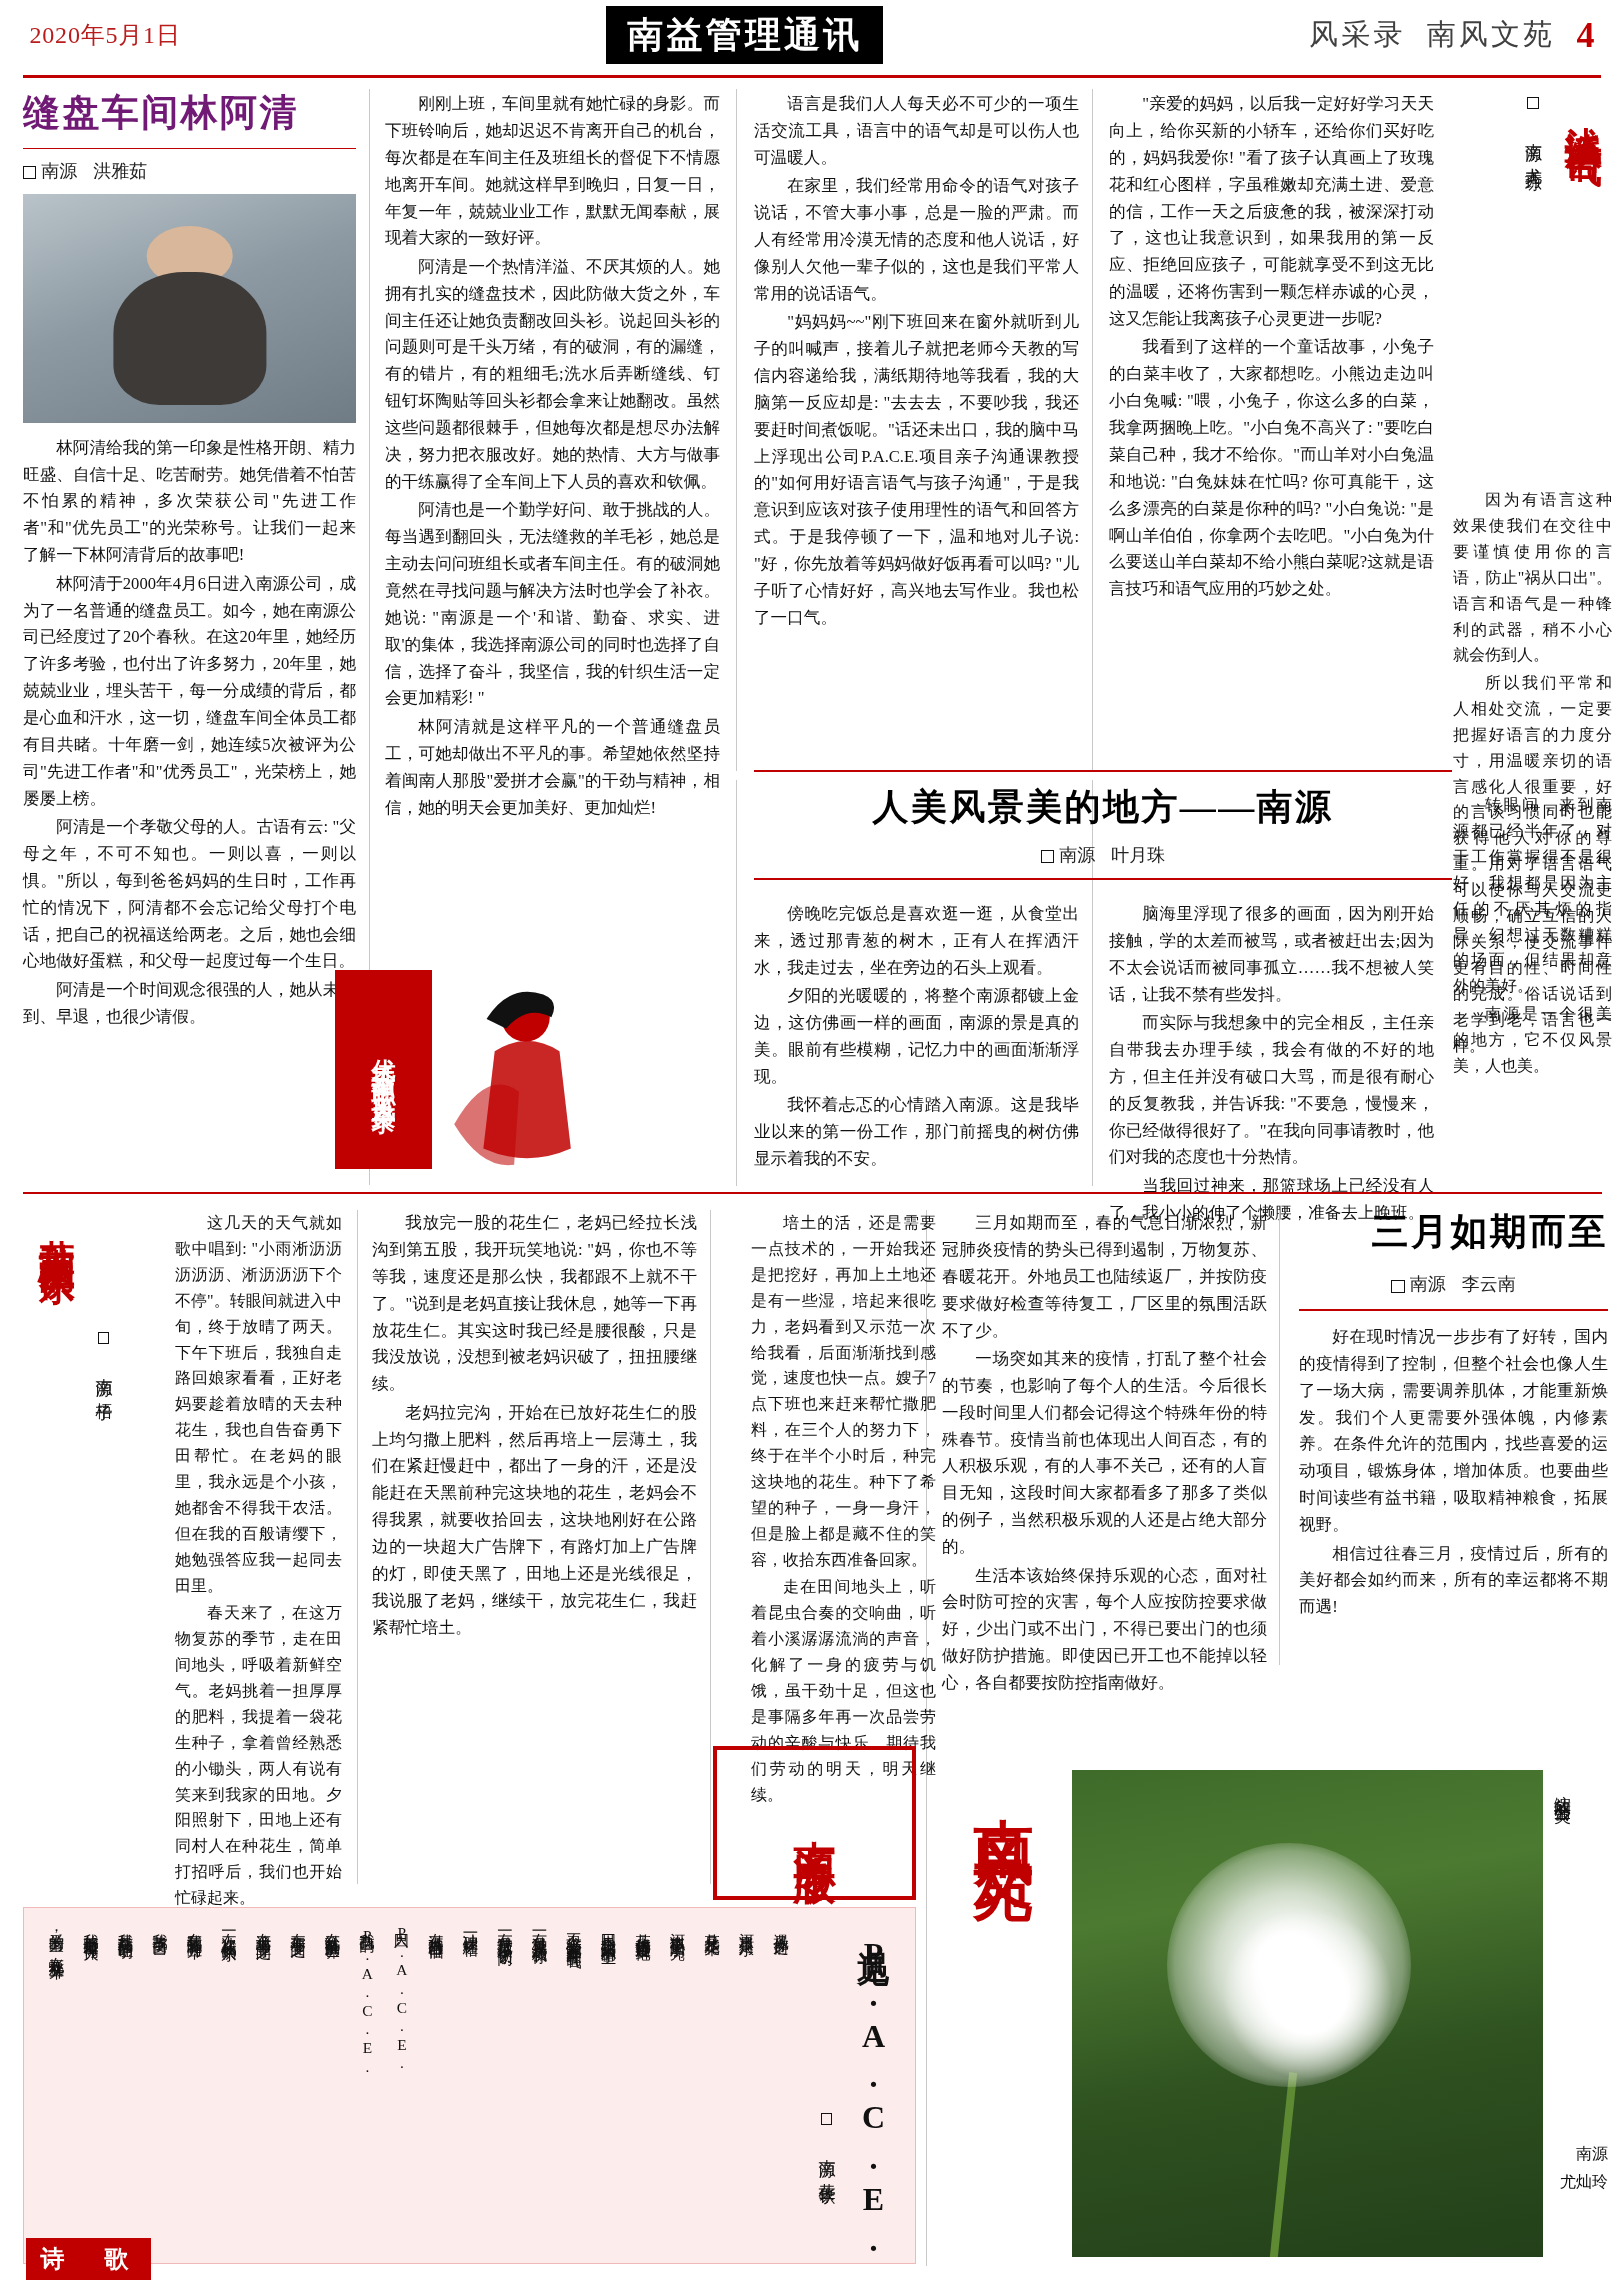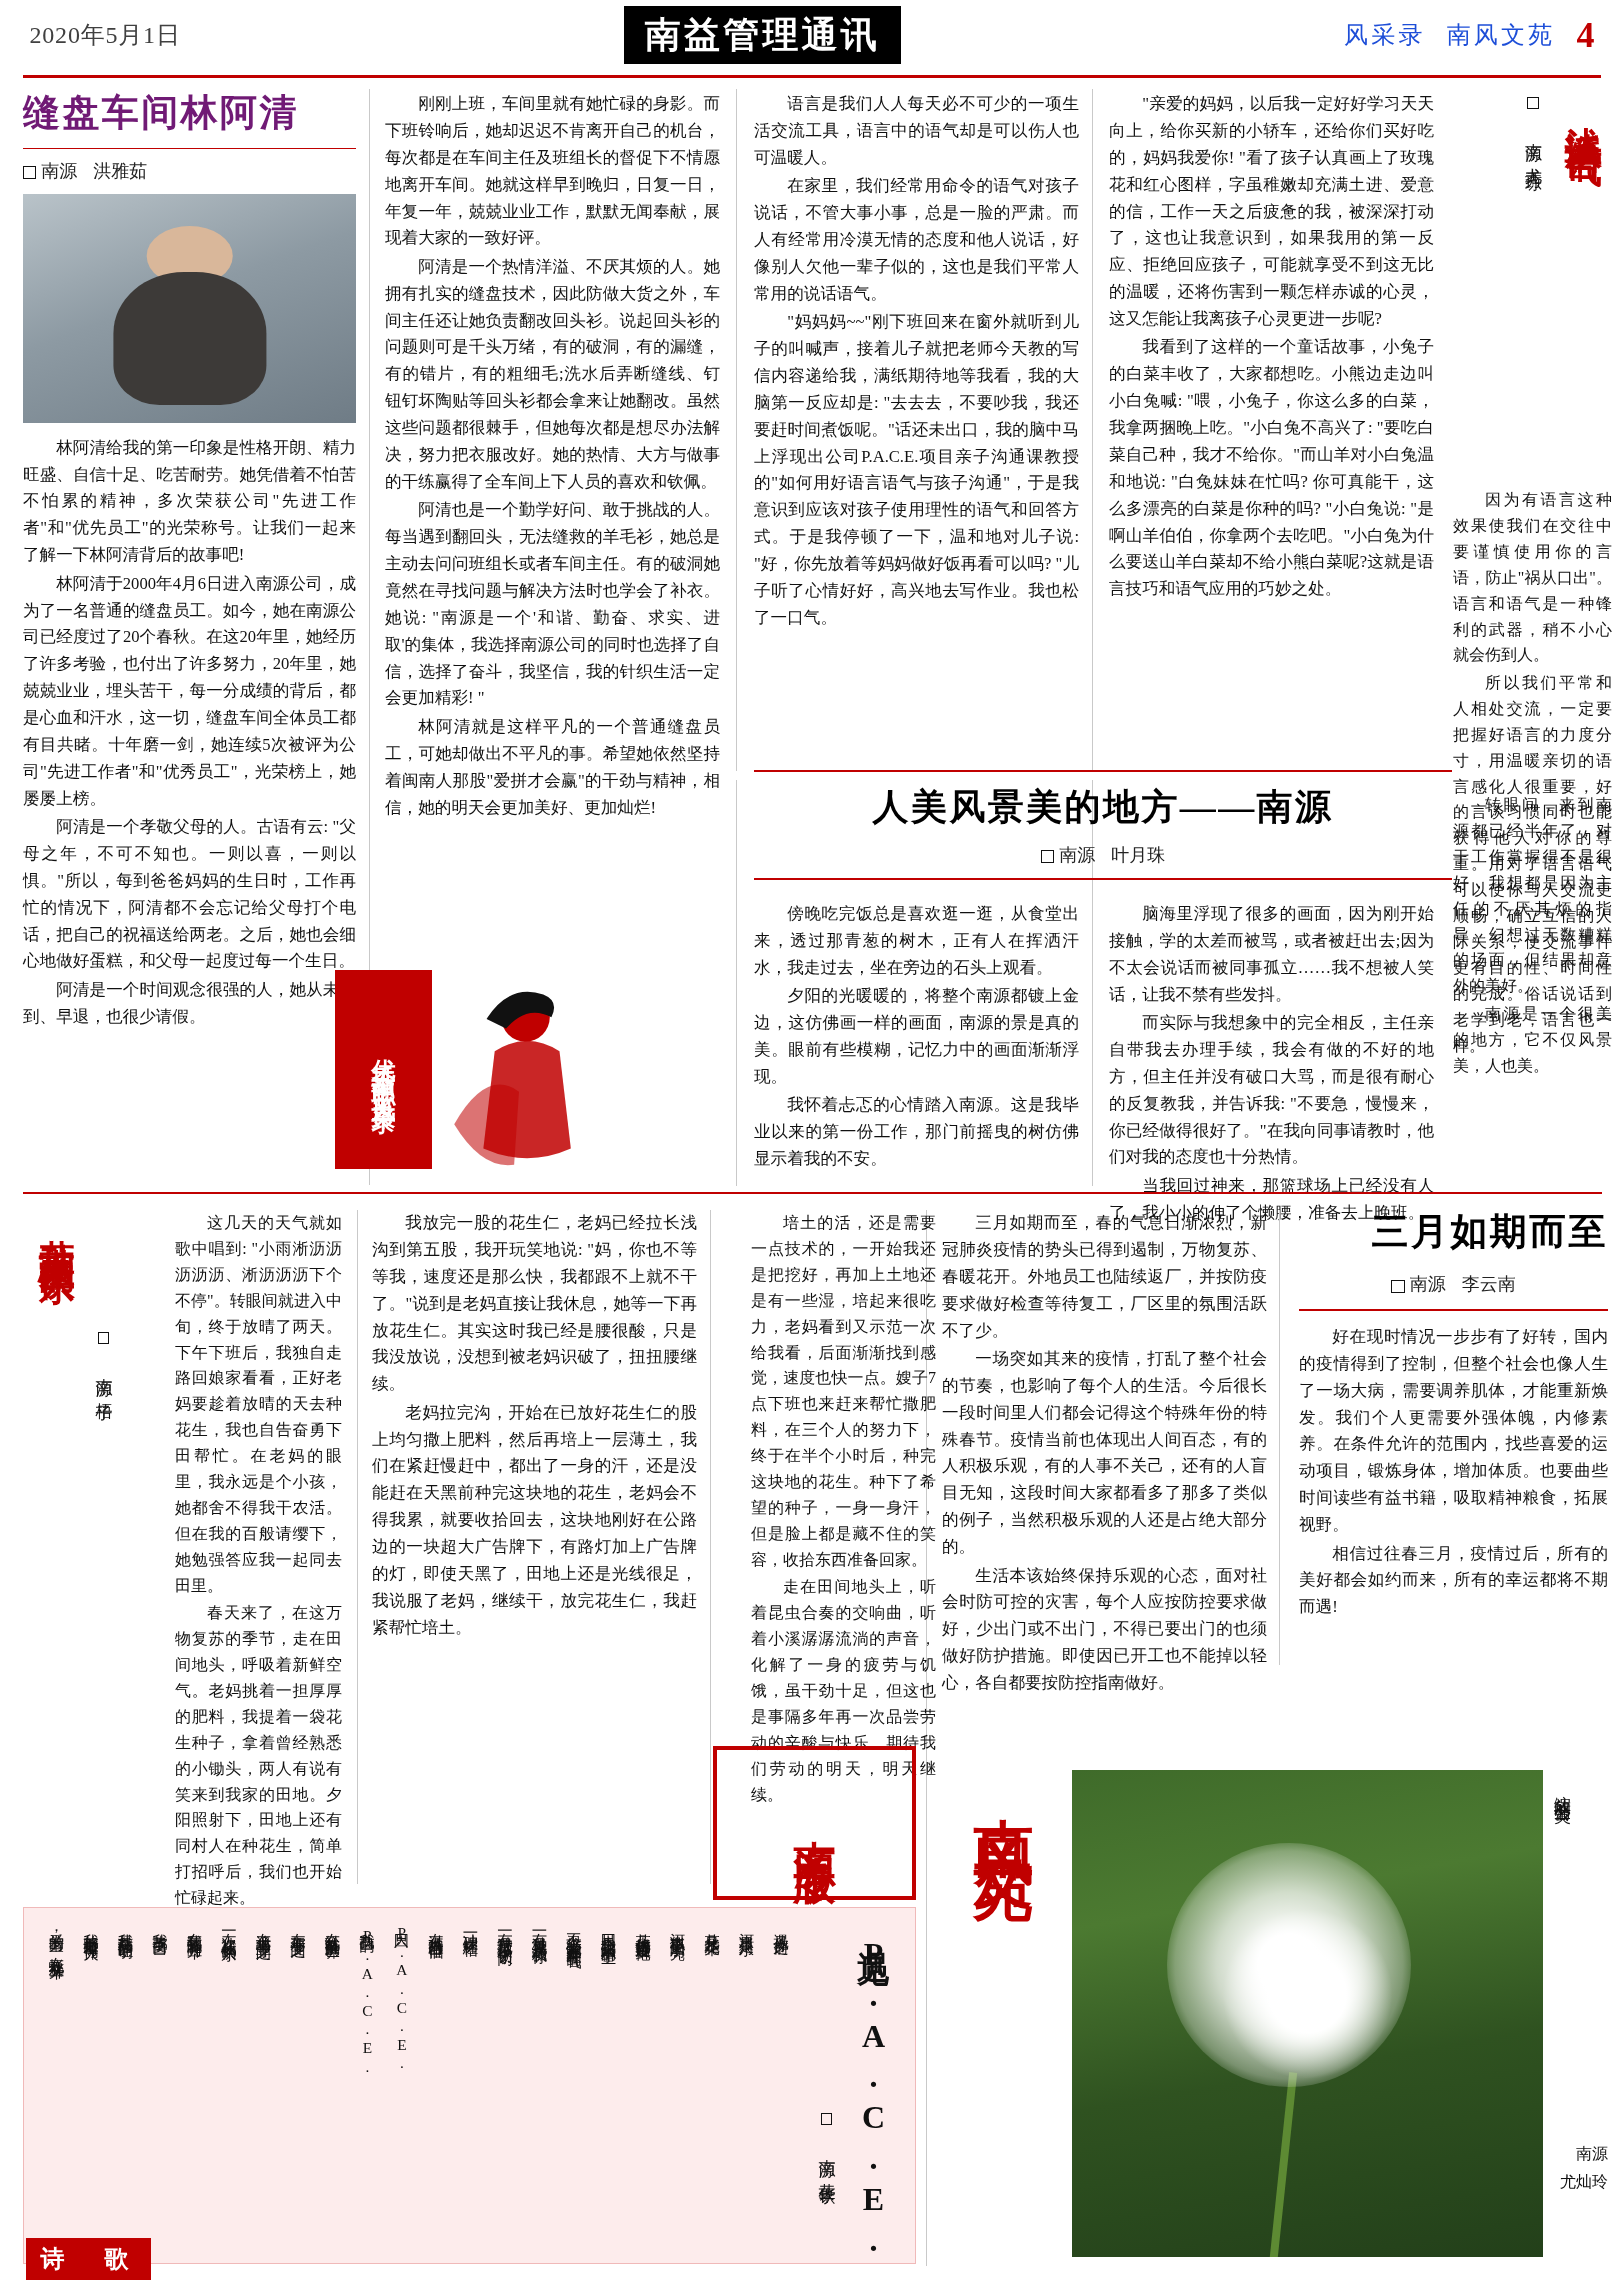--- a/index.html
+++ b/index.html
@@ -8,24 +8,24 @@
     background:#ffffff;
     font-family:"Liberation Serif", serif;
     color:#111;
     position:relative;
     overflow:hidden;
   }
   .page{position:relative;width:1624px;height:2295px;box-sizing:border-box;padding:0 23px;}
 
   
   .masthead{height:70px;display:flex;align-items:center;justify-content:space-between;border-bottom:3.2px solid #c00000;padding:0 6.5px 4.9px 6.5px;}
-  .mh-date{font-size:24px;color:#404040;letter-spacing:0.8px;}
+  .mh-date{font-size:24px;color:#b91c1c;letter-spacing:0.8px;}
   .mh-title{background:#000000;color:#fff;font-size:36px;font-weight:700;padding:4.9px 21px;letter-spacing:3.2px;font-family:"Liberation Serif",serif;}
   .mh-right{display:flex;align-items:center;gap:21px;}
-  .mh-sec{font-size:24px;color:#1d4ed8;letter-spacing:3.2px;}
+  .mh-sec{font-size:29px;color:#404040;letter-spacing:3.2px;}
   .mh-page{font-size:36px;font-weight:700;color:#c00000;}
   .hr-thin{height:0.8px;background:#c00000;margin:6.5px 0;}
 
   .art-title{font-size:37px;font-weight:700;color:#701a75;letter-spacing:2.4px;line-height:1.2;}
   .art-title.black{color:#000000;}
   .byline{font-size:18px;color:#222;margin-top:9.7px;display:flex;gap:16px;align-items:center;}
   .byline .sq{display:inline-block;width:11.4px;height:11.4px;border:1.6px solid #111;margin-right:4.9px;vertical-align:middle;}
 
   .body-col{font-size:16.6px;line-height:1.62;text-align:justify;color:#111;}
   .body-col p{margin:0 0 1.6px 0;text-indent:2em;}

